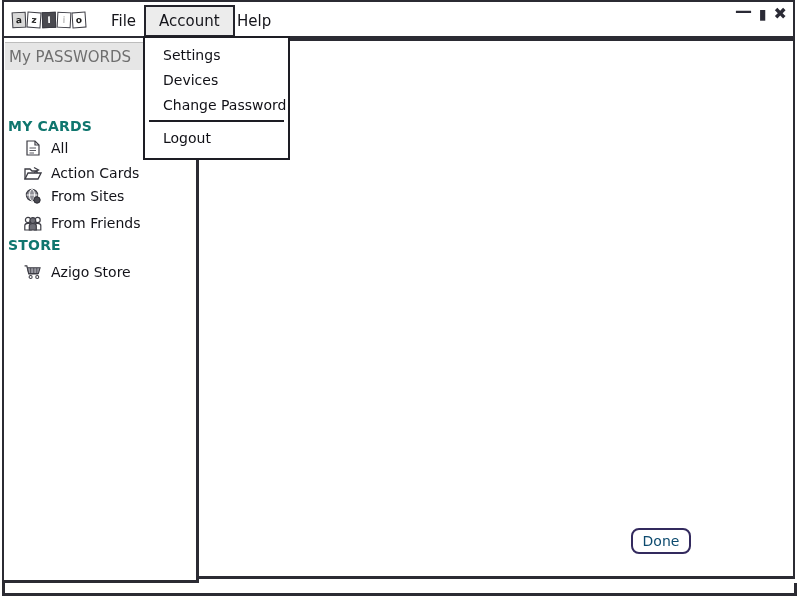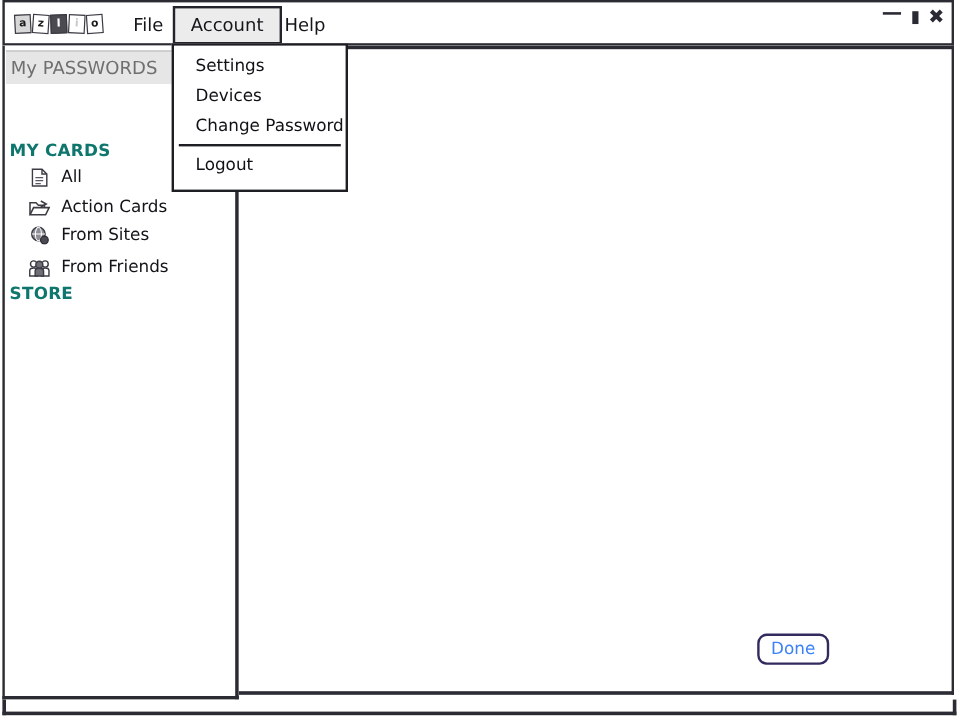--- a/index.html
+++ b/index.html
@@ -182,21 +182,21 @@
     width: 60px;
     height: 26px;
     box-sizing: border-box;
     border: 2px solid #332a5e;
     border-radius: 8px;
     background: #ffffff;
     display: flex;
     align-items: center;
     justify-content: center;
     font-size: 14px;
-    color: #3b82f6;
+    color: #0c4a6e;
   }
 
   
   #account-dropdown {
     position: absolute;
     left: 141px;
     top: 36px;
     width: 147px;
     height: 124px;
     box-sizing: border-box;
@@ -310,20 +310,34 @@
           <path d="M10.4 14 L10.4 9.5 Q10.4 7.3 13.6 7.3 Q16.8 7.3 16.8 9.5 L16.8 14 Z" fill="#ffffff" stroke="#3c3c44" stroke-width="1.2"></path>
           <circle cx="8.8" cy="4.6" r="2.9" fill="#6e6e76" stroke="#3c3c44" stroke-width="1.2"></circle>
           <path d="M5.3 14 L5.3 9.8 Q5.3 7.5 8.8 7.5 Q12.3 7.5 12.3 9.8 L12.3 14 Z" fill="#6e6e76" stroke="#3c3c44" stroke-width="1.2"></path>
         </svg>
       </span>
       <span>From Friends</span>
     </div>
 
     <div class="sidebar-group-title" id="group-store">STORE</div>
 
+    <div class="sidebar-item" style="top:223px;">
+      <span class="sb-icon">
+        <svg width="19" height="16" viewBox="0 0 19 16">
+          <path d="M0.6 1.6 L3 1.6 L5 10 L15 10" fill="none" stroke="#3c3c44" stroke-width="1.2"></path>
+          <path d="M3.6 3.6 L17 3.6 L15.2 9.6 L5.1 9.6 Z" fill="#9a9aa2" stroke="#3c3c44" stroke-width="1.1"></path>
+          <line x1="7" y1="3.8" x2="7" y2="9.4" stroke="#3c3c44" stroke-width="0.8"></line>
+          <line x1="10.3" y1="3.8" x2="10.3" y2="9.4" stroke="#3c3c44" stroke-width="0.8"></line>
+          <line x1="13.5" y1="3.8" x2="13.5" y2="9.4" stroke="#3c3c44" stroke-width="0.8"></line>
+          <circle cx="7" cy="13.2" r="1.6" fill="#ffffff" stroke="#3c3c44" stroke-width="1.1"></circle>
+          <circle cx="14" cy="13.2" r="1.6" fill="#ffffff" stroke="#3c3c44" stroke-width="1.1"></circle>
+        </svg>
+      </span>
+      <span>Azigo Store</span>
+    </div>
   </div>
 
   <div id="main-panel">
     <div id="done-button">Done</div>
   </div>
 
   <div id="account-dropdown">
     <div class="dropdown-item">Settings</div>
     <div class="dropdown-item">Devices</div>
     <div class="dropdown-item">Change Password</div>

